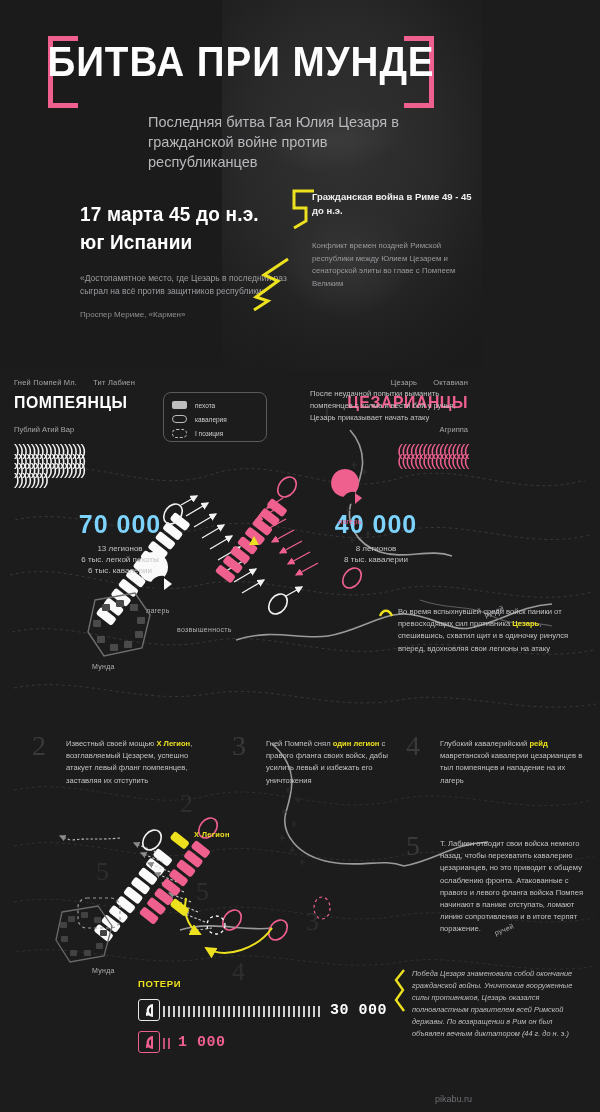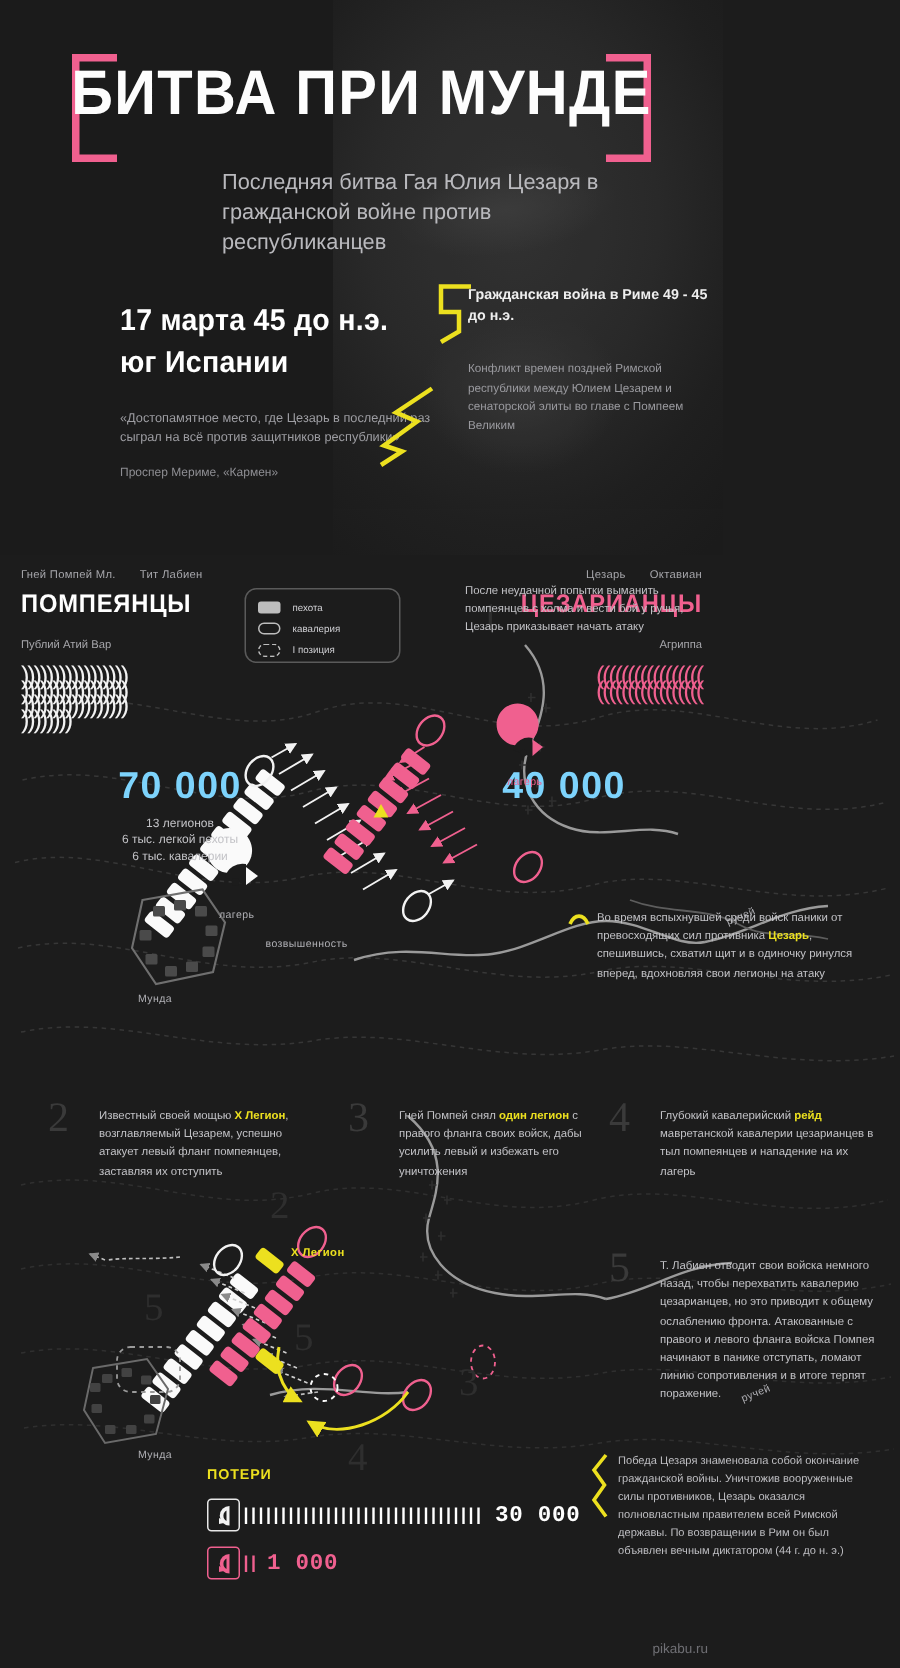--- a/index.html
+++ b/index.html
@@ -108,21 +108,21 @@
   .losses-title { font-size: 9.5px; font-weight: bold; color: #ece01f; letter-spacing: .6px; }
   .loss-row { display: flex; align-items: center; margin-top: 10px; }
   .loss-icon { width: 22px; height: 22px; border-radius: 3px; display: flex; align-items: center; justify-content: center; }
   .loss-icon.w { border: 1.3px solid #e8e8e8; }
   .loss-icon.p { border: 1.3px solid #f0608f; }
   .loss-bar { height: 13px; margin-left: 2px; }
   .loss-num { margin-left: 8px; font-size: 15px; font-weight: bold; letter-spacing: .5px; font-family: Liberation Mono, monospace; }
   .loss-num.w { color: #ffffff; }
   .loss-num.p { color: #f0608f; }
 
-  .outcome { position: absolute; left: 412px; top: 968px; width: 172px; }
+  .outcome { position: absolute; left: 412px; top: 968px; width: 172px; font-style: italic; }
   .outcome p { font-size: 7.4px; line-height: 12px; color: #bfbfc3; }
 
   .footer { position: absolute; right: 10px; bottom: 8px; font-size: 9px; color: #6f6f74; }
 
   .map-label { position: absolute; font-size: 7px; color: #b0b0b5; letter-spacing: .3px; }
   .map-label.pink { color: #f0608f; }
   .map-label.yellow { color: #ece01f; font-weight: bold; font-size: 7.5px; }
 </style>
 </head>
 <body>
@@ -415,20 +415,24 @@
     <div class="army-name caes">ЦЕЗАРИАНЦЫ</div>
     <div class="commander-sub">Агриппа</div>
     <div class="legion-marks pink">
       <div>(((((((((((((((((</div>
       <div>(((((((((((((((((</div>
     </div>
   </div>
 
   <div class="strength right">
     <div class="strength-num">40 000</div>
+    <div class="strength-det">
+      <div>8 легионов</div>
+      <div>8 тыс. кавалерии</div>
+    </div>
   </div>
 
   <div class="legend">
     <div class="legend-row">
       <div class="sw-inf"></div>
       <div class="legend-label">пехота</div>
     </div>
     <div class="legend-row">
       <div class="sw-cav"></div>
       <div class="legend-label">кавалерия</div>

